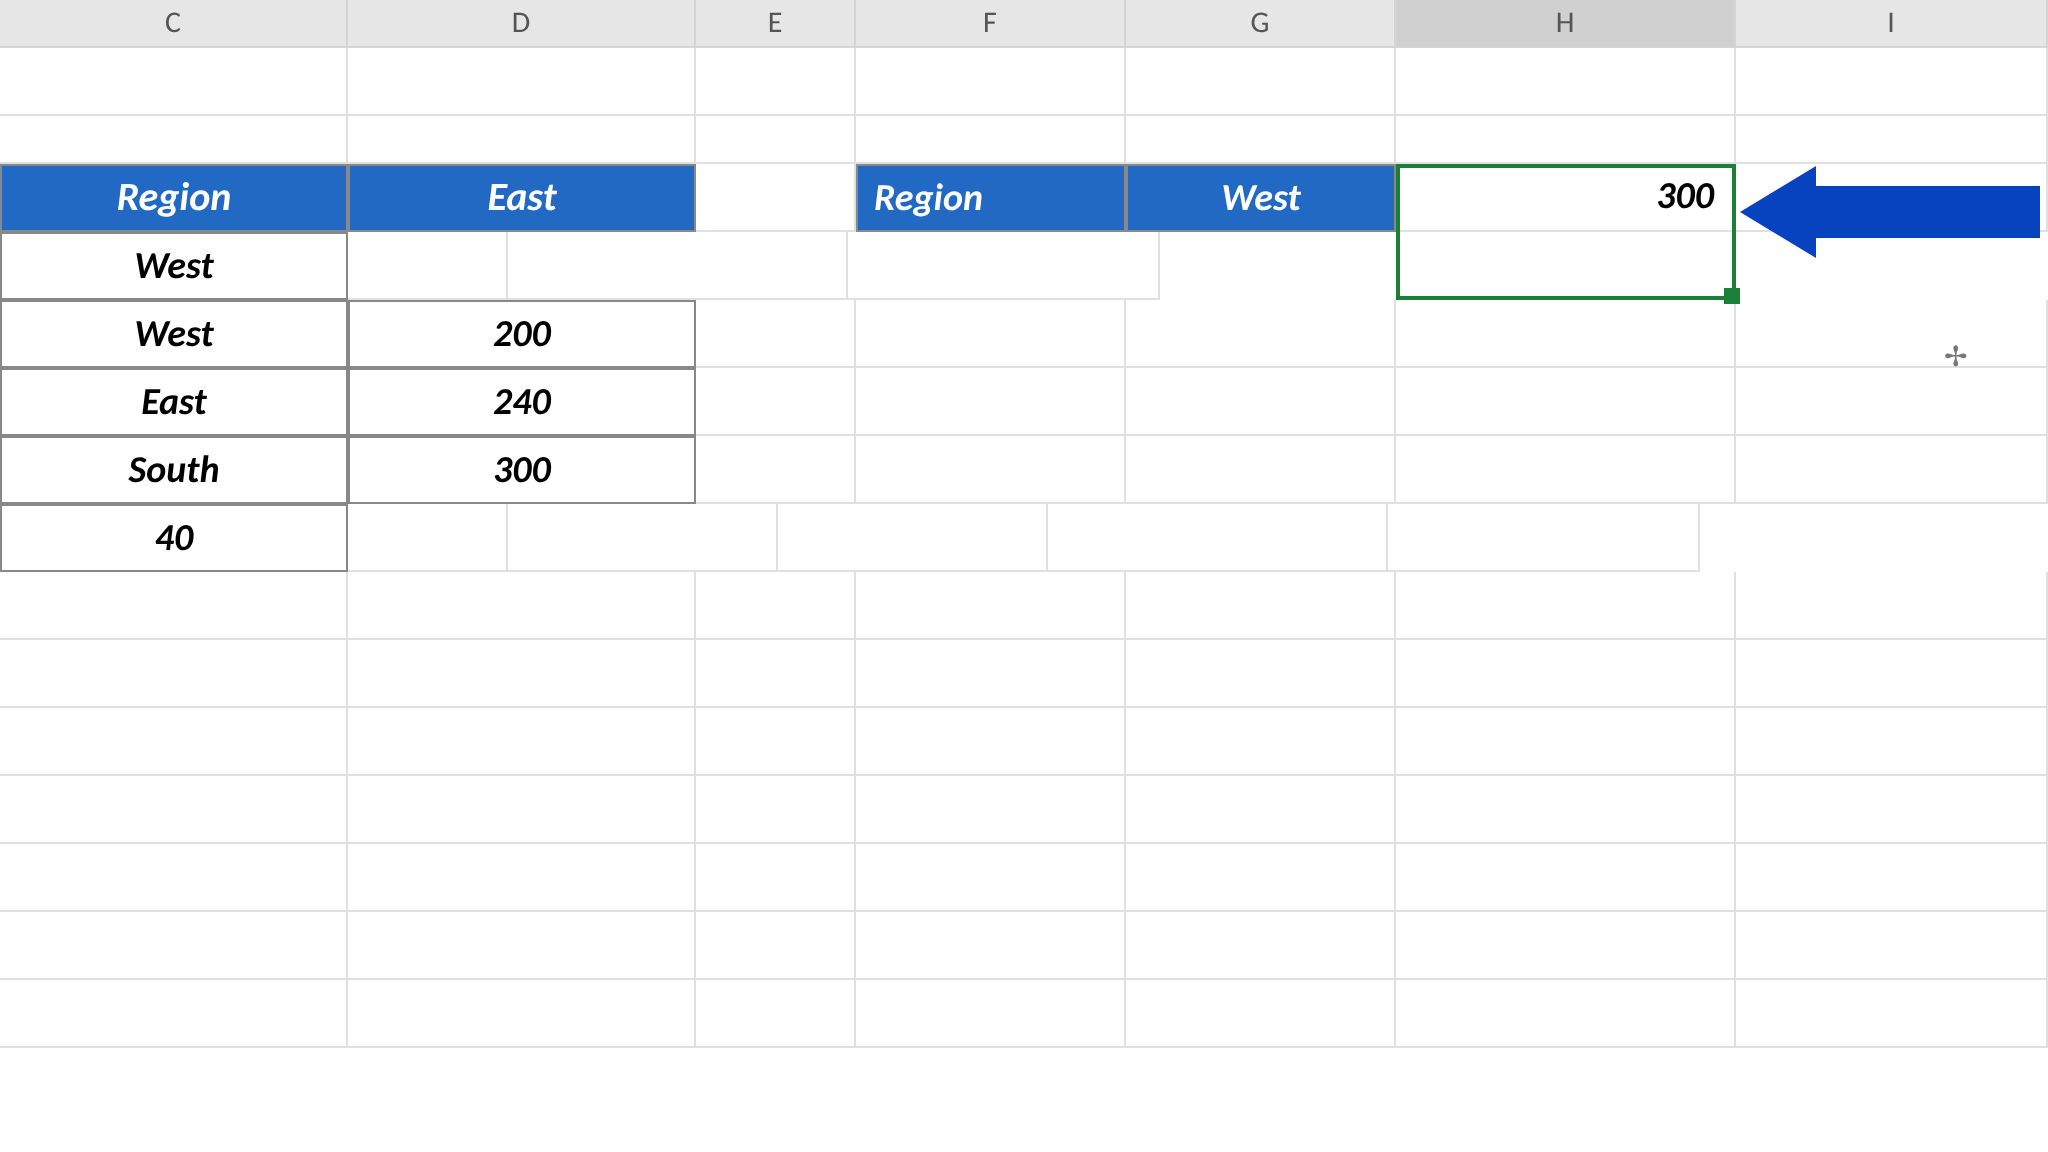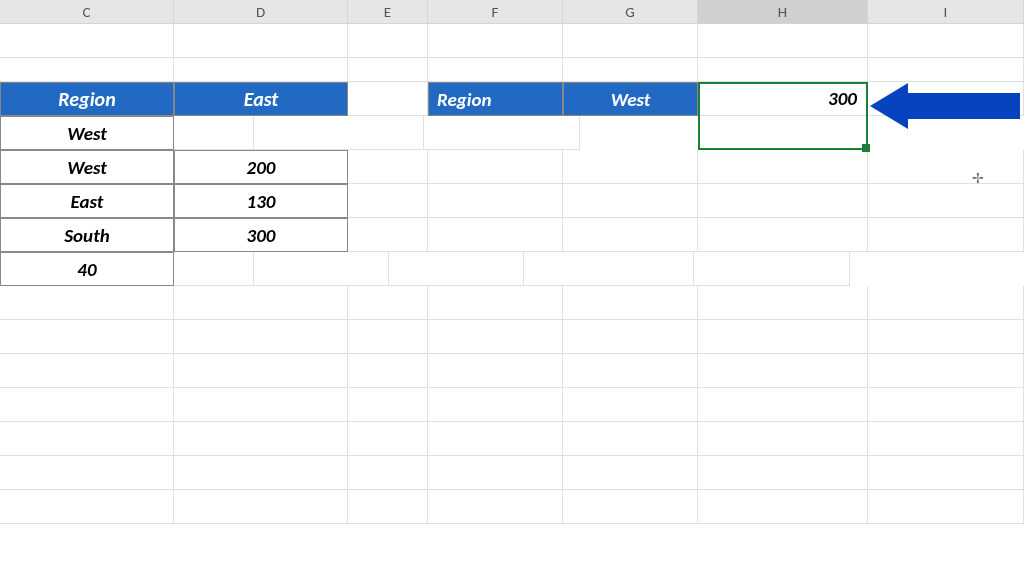--- a/index.html
+++ b/index.html
@@ -211,21 +211,21 @@
       <div class="cell col-D tbl-cell">200</div>
       <div class="cell col-E"></div>
       <div class="cell col-F"></div>
       <div class="cell col-G"></div>
       <div class="cell col-H"></div>
       <div class="cell col-I"></div>
     </div>
 
     <div class="row">
       <div class="cell col-C tbl-cell">East</div>
-      <div class="cell col-D tbl-cell">130</div>
+      <div class="cell col-D tbl-cell">240</div>
       <div class="cell col-E"></div>
       <div class="cell col-F"></div>
       <div class="cell col-G"></div>
       <div class="cell col-H"></div>
       <div class="cell col-I"></div>
     </div>
 
     <div class="row">
       <div class="cell col-C tbl-cell">South</div>
       <div class="cell col-D tbl-cell">300</div>

